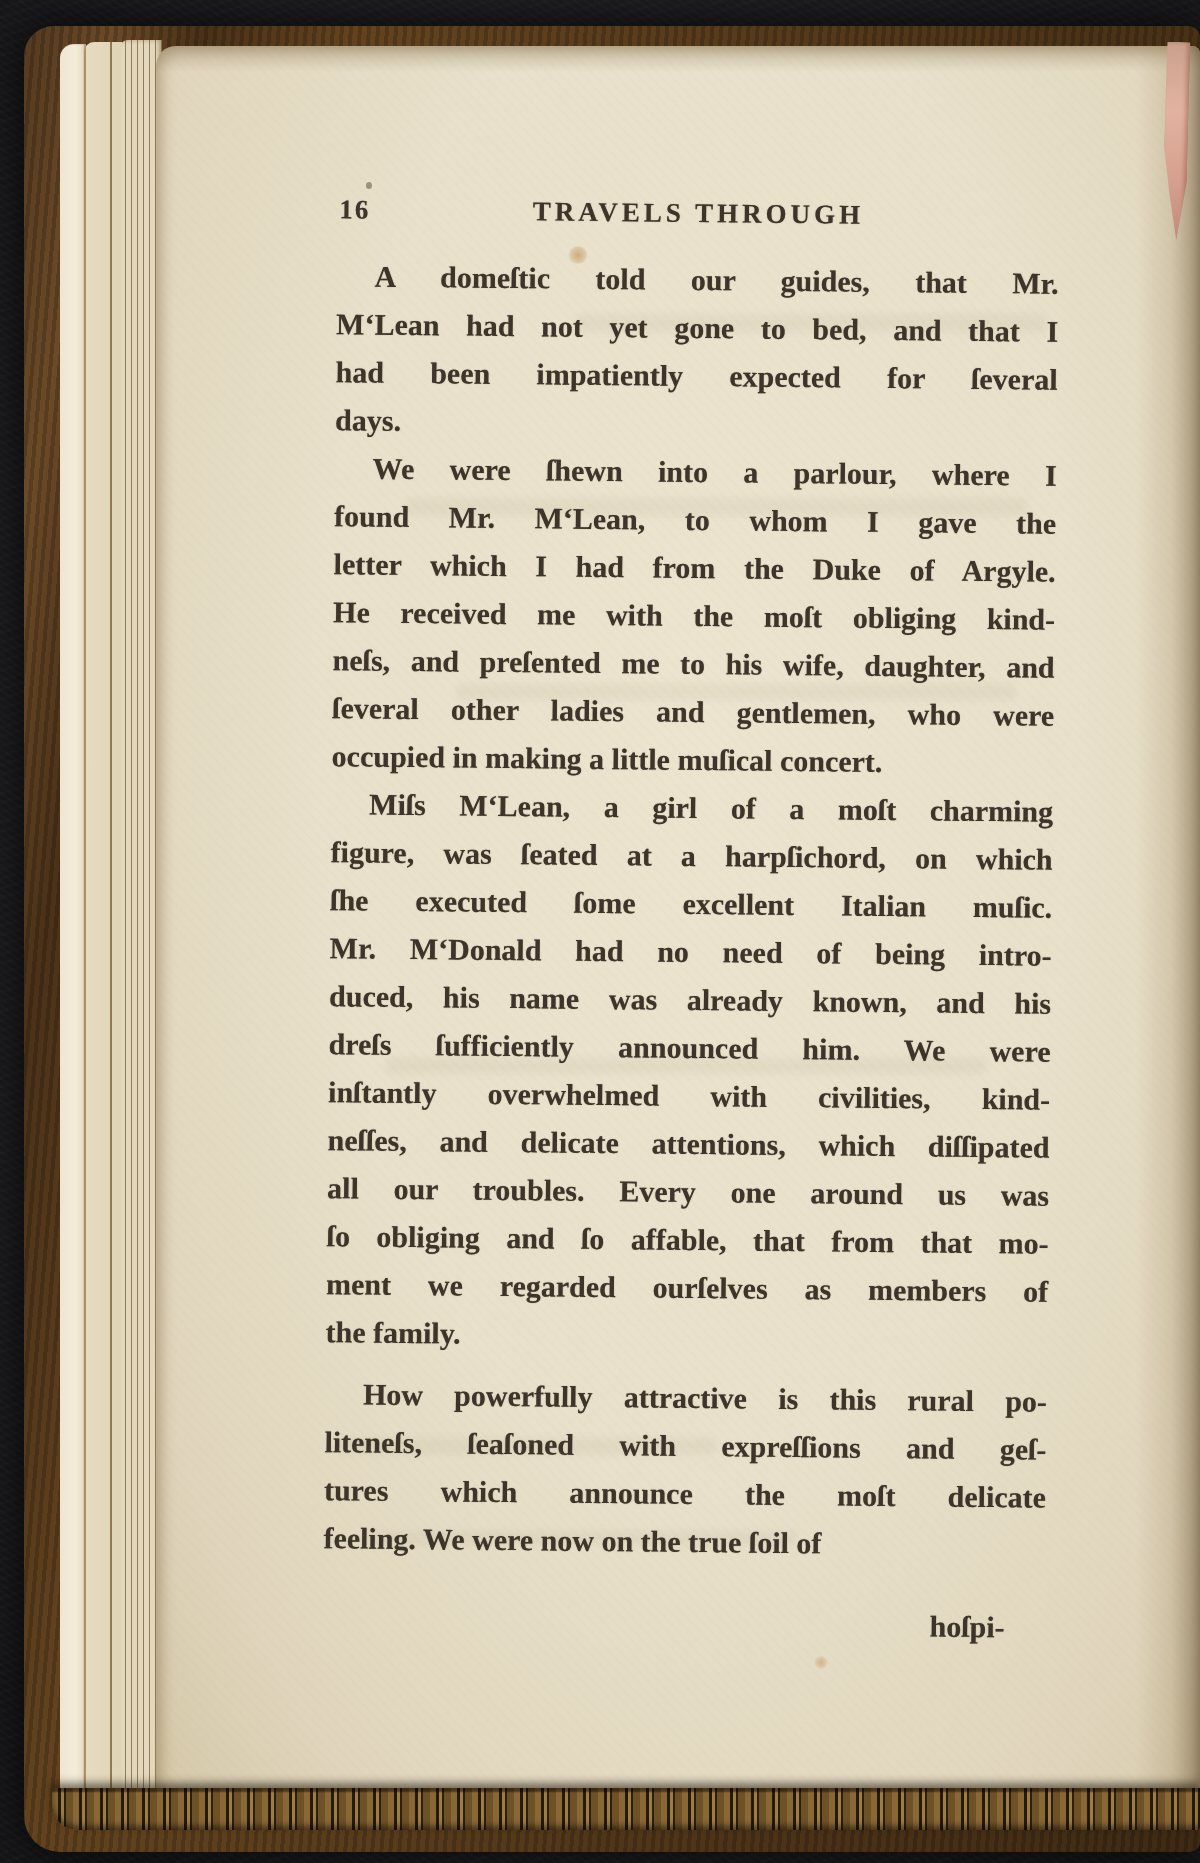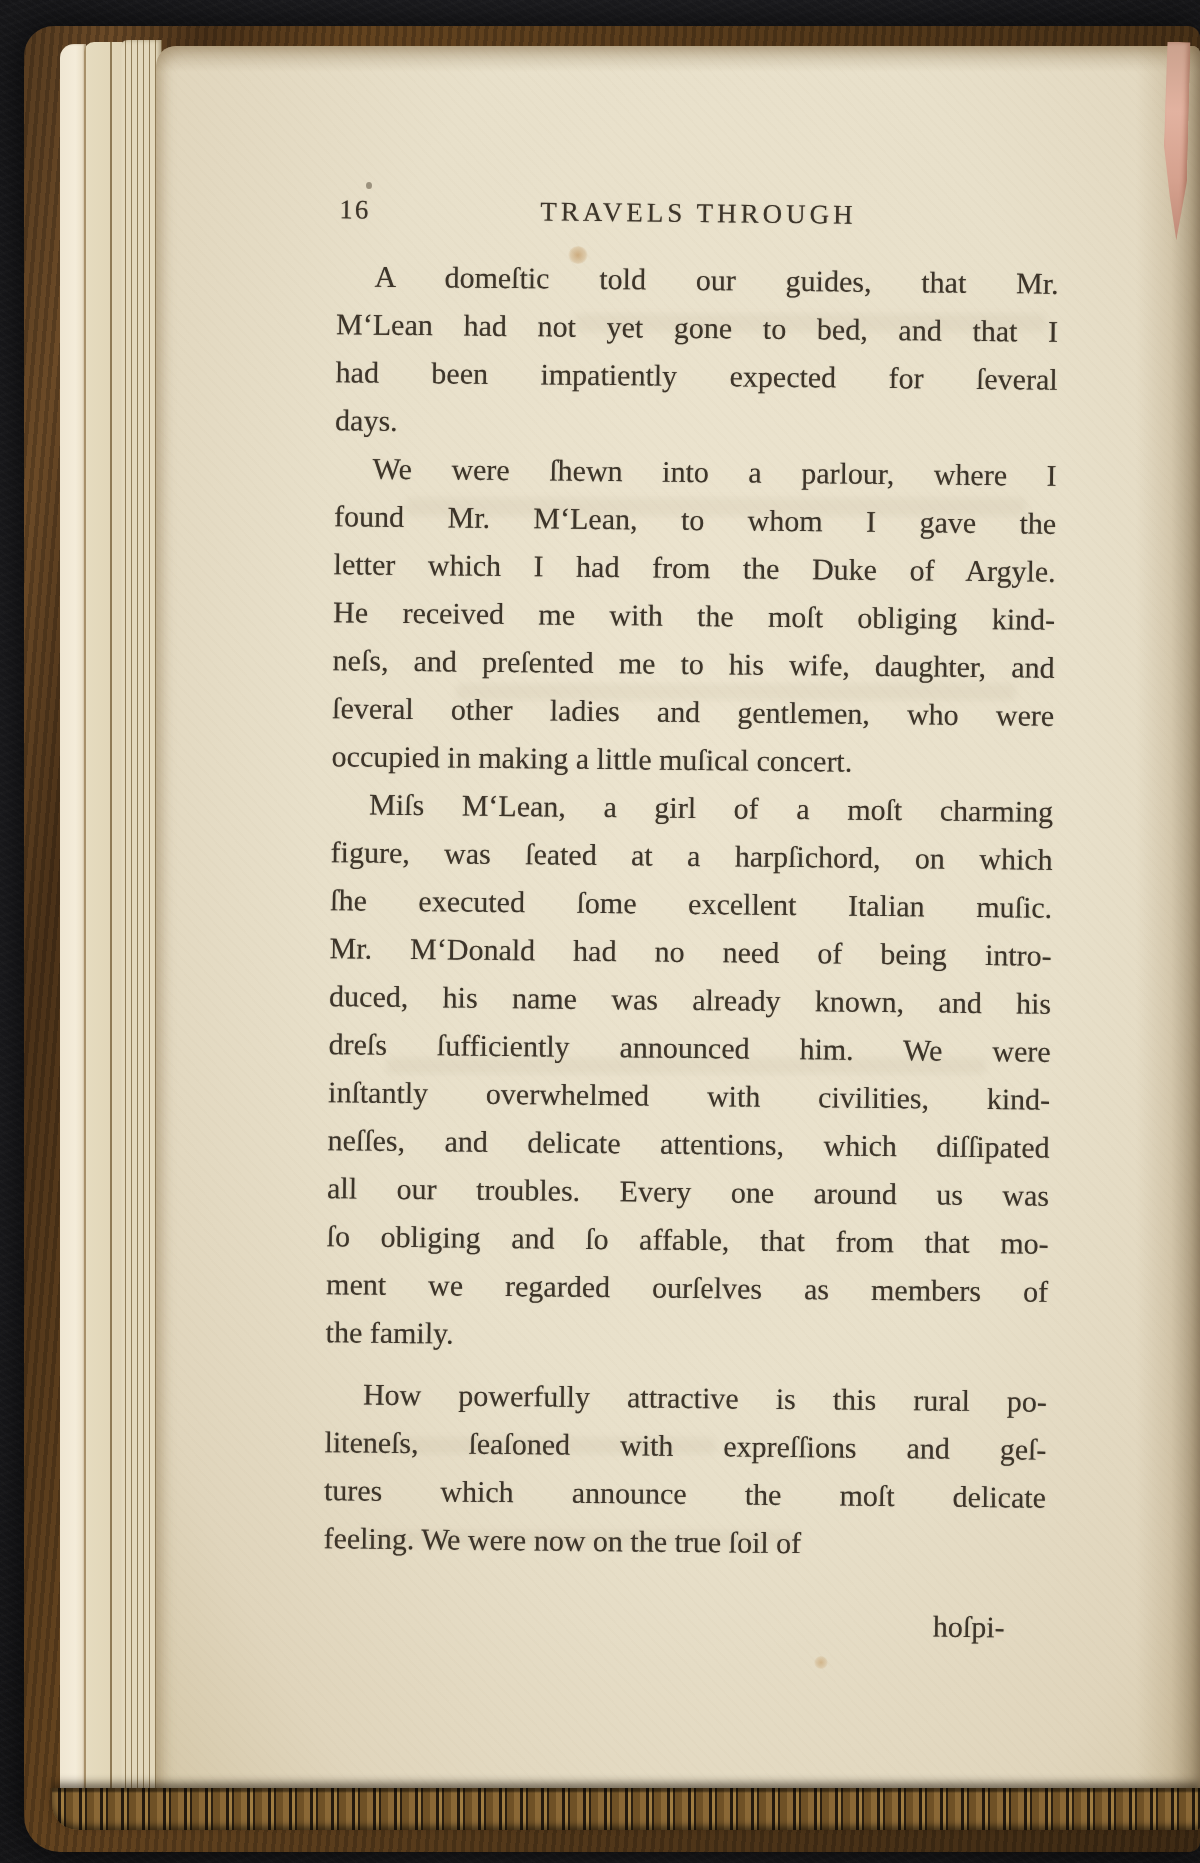--- a/index.html
+++ b/index.html
@@ -44,20 +44,21 @@
     border-radius:8px 0 0 10px;
     box-shadow:inset -3px 0 4px rgba(110,90,55,0.5);
   }
   .page{
     position:absolute;left:132px;top:20px;width:1044px;height:1766px;
     border-radius:20px 8px 6px 14px;
     background:
       repeating-linear-gradient(47deg, rgba(150,130,95,0.025) 0 2px, transparent 2px 8px),
       radial-gradient(ellipse at 52% 38%, #ece4cf 0%, #e8e0ca 50%, #e0d5bc 82%, #d4c7a8 100%);
     box-shadow:inset 6px 4px 14px rgba(140,115,75,0.35), inset -2px -6px 16px rgba(130,105,65,0.35);
+    font-weight:bold;
   }
   .page::after{ 
     content:"";position:absolute;right:0;top:0;width:64px;height:100%;
     border-radius:0 8px 6px 0;
     background:linear-gradient(90deg,transparent,rgba(150,125,85,0.22) 55%,rgba(110,88,55,0.42) 88%,rgba(90,70,45,0.5));
   }
   .page::before{ 
     content:"";position:absolute;left:0;top:0;width:100%;height:26px;
     border-radius:20px 8px 0 0;
     background:linear-gradient(180deg,rgba(120,95,60,0.28),transparent);

